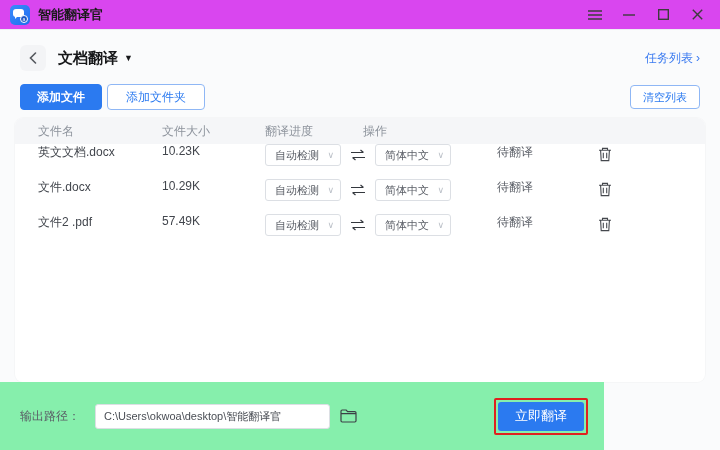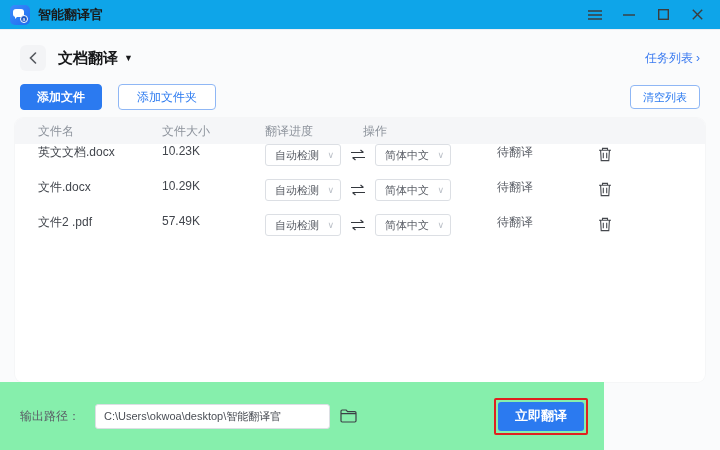--- a/index.html
+++ b/index.html
@@ -4,38 +4,38 @@
 <style>
   * { margin:0; padding:0; box-sizing:border-box; }
   html,body { width:720px; height:450px; }
   body {
     font-family:"Liberation Sans","DejaVu Sans",sans-serif;
     background:#fafbfc; color:#333; overflow:hidden; position:relative;
   }
   
   .titlebar {
     position:absolute; left:0; top:0; width:720px; height:30px;
-    background:#0ea5e9; border-bottom:1px solid #eceef2;
+    background:#d946ef; border-bottom:1px solid #eceef2;
     display:flex; align-items:center; padding:0 10px;
   }
   .app-icon { width:20px; height:20px; border-radius:5px; background:linear-gradient(135deg,#3a8bfa,#1f6ef0); position:relative; flex:0 0 auto; }
   .app-icon .bubble { position:absolute; left:3px; top:4px; width:11px; height:8px; background:#fff; border-radius:3px; }
   .app-icon .bubble:after { content:""; position:absolute; left:2px; bottom:-2px; border:2px solid transparent; border-top-color:#fff; border-left-color:#fff; }
   .app-icon .dot { position:absolute; right:2px; bottom:2px; width:8px; height:8px; border-radius:50%; background:#1c55c4; border:1px solid #fff; color:#fff; font-size:5px; line-height:6px; text-align:center; }
   .app-title { font-size:13px; font-weight:bold; color:#1a1a1a; margin-left:8px; }
   .win-controls { margin-left:auto; display:flex; align-items:center; gap:8px; }
   .win-btn { width:26px; height:24px; display:flex; align-items:center; justify-content:center; color:#3c3c3c; cursor:pointer; }
   
   .page-header { position:absolute; left:20px; right:20px; top:44px; height:28px; display:flex; align-items:center; }
   .back-btn { width:26px; height:26px; border-radius:6px; background:#f3f4f6; display:flex; align-items:center; justify-content:center; cursor:pointer; }
   .page-title { font-size:15px; font-weight:bold; color:#17181a; margin-left:12px; }
   .title-caret { font-size:9px; color:#17181a; margin-left:6px; cursor:pointer; }
   .task-link { margin-left:auto; font-size:12px; color:#3a7af0; cursor:pointer; display:flex; align-items:center; gap:3px; }
   
-  .toolbar { position:absolute; left:20px; right:20px; top:84px; height:26px; display:flex; align-items:center; gap:16px; }
+  .toolbar { position:absolute; left:20px; right:20px; top:84px; height:26px; display:flex; align-items:center; gap:5px; }
   .btn { font-size:12px; border-radius:4px; cursor:pointer; display:inline-flex; align-items:center; justify-content:center; }
   .btn-primary { background:#2b7af0; color:#fff; border:1px solid #2b7af0; height:26px; padding:0 16px; font-weight:bold; }
   .btn-outline { background:#fff; color:#2b7af0; border:1px solid #8fb7f5; height:26px; padding:0 18px; }
   .btn-clear { margin-left:auto; height:24px; padding:0 12px; font-size:11px; }
   
   .card { position:absolute; left:15px; top:118px; width:690px; height:264px; background:#fff; border-radius:8px; overflow:hidden; box-shadow:0 0 0 1px rgba(0,0,0,0.02); }
   .thead { display:flex; align-items:center; height:26px; background:#f5f6f8; font-size:12px; color:#8d939c; }
   .trow { display:flex; align-items:flex-start; height:35px; font-size:12px; color:#42464d; }
   .col-name   { width:147px; padding-left:23px; }
   .col-size   { width:103px; }
@@ -54,21 +54,21 @@
   
   .footer { position:absolute; left:0; top:382px; width:604px; height:68px; background:#86efac; }
   .footer-inner { position:absolute; left:20px; right:16px; top:17px; height:34px; display:flex; align-items:center; }
   .out-label { font-size:12px; color:#5a5e66; }
   .path-input {
     width:235px; height:25px; margin-left:15px; border:1px solid #dcdfe4; border-radius:3px; background:#fff;
     font-size:11px; color:#4a4e55; padding:0 8px; font-family:"Liberation Sans","DejaVu Sans",sans-serif;
   }
   .folder-btn { margin-left:10px; cursor:pointer; color:#3c4046; display:flex; align-items:center; }
   .translate-wrap { margin-left:auto; border:2px solid #e0201f; padding:2px; border-radius:2px; }
-  .btn-translate { background:#2b7af0; color:#fff; border:none; height:29px; padding:0 17px; font-size:13px; font-weight:bold; border-radius:3px; }
+  .btn-translate { background:#2b7af0; color:#fff; border:none; height:29px; padding:0 17px; font-size:13px; font-weight:normal; border-radius:3px; }
   svg { display:block; }
 </style>
 </head>
 <body>
 
 <div class="titlebar">
   <div class="app-icon">
     <div class="bubble"></div>
       <div class="dot">a</div>
   </div>

